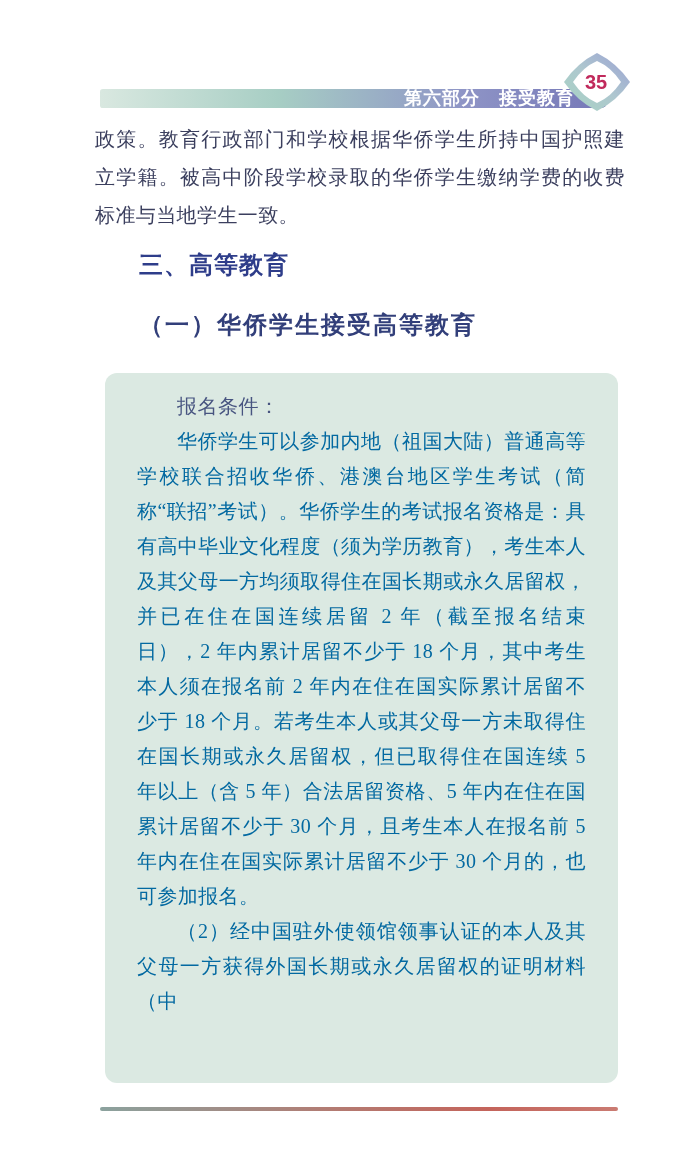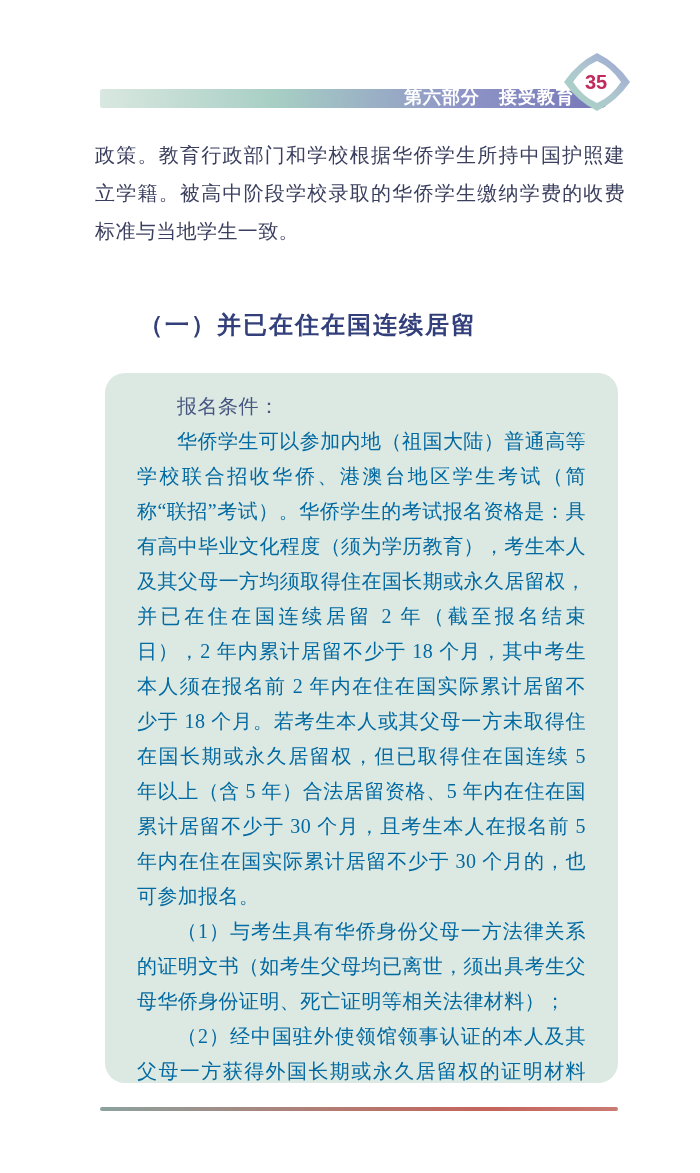--- a/index.html
+++ b/index.html
@@ -19,38 +19,38 @@
     left: 100px; top: 89px;
     width: 507px; height: 19px;
     border-radius: 3px 14px 6px 3px;
     background: linear-gradient(90deg, #d9e8e0 0%, #a7cec4 35%, #8e94c6 72%, #7577b7 100%);
     display: flex;
     align-items: center;
     justify-content: flex-end;
   }
   .header-bar .section-label {
     color: #ffffff;
-    font-family: Liberation Mono, monospace;
+    font-family: Liberation Sans, sans-serif;
     font-weight: bold;
     font-size: 18px;
     letter-spacing: 1px;
     padding-right: 32px;
     white-space: nowrap;
     line-height: 19px;
   }
   .page-number-diamond {
     position: absolute;
     left: 562px; top: 51px;
     width: 70px; height: 62px;
   }
 
   
   .intro-paragraph {
     position: absolute;
-    left: 95px; top: 136px;
+    left: 95px; top: 120px;
     width: 530px;
     font-size: 20px;
     line-height: 38px;
     text-align: justify;
     color: #3b3f5e;
     letter-spacing: 0.4px;
   }
   .section-heading {
     position: absolute;
     left: 139px; top: 249px;
@@ -67,21 +67,21 @@
     color: #323f7a;
     letter-spacing: 2px;
   }
 
   
   .panel {
     position: absolute;
     left: 105px; top: 373px;
     width: 513px; height: 710px;
     background: #dbe9e2;
-    border-radius: 20px;
+    border-radius: 12px;
     padding: 16px 32px 0 32px;
     overflow: hidden;
   }
   .panel p { margin: 0; }
   .panel .panel-label {
     font-family: "Liberation Sans", sans-serif;
     font-size: 20px;
     line-height: 35px;
     color: #475480;
     text-indent: 2em;
@@ -122,25 +122,25 @@
         <stop offset="1" stop-color="#9aa0d3"></stop>
       </linearGradient>
     </defs>
     <path d="M2,31 Q15,12 35,2 Q55,12 68,31 Q55,50 35,60 Q15,50 2,31 Z" fill="url(#diamondGrad)"></path>
     <path d="M11,31 Q21,16 35,10 Q49,16 59,31 Q49,46 35,52 Q21,46 11,31 Z" fill="#ffffff"></path>
     <text x="34" y="38" text-anchor="middle" font-family="Liberation Sans, sans-serif" font-size="20" font-weight="bold" fill="#c12a5c">35</text>
   </svg>
 
   <p class="intro-paragraph">政策。教育行政部门和学校根据华侨学生所持中国护照建立学籍。被高中阶段学校录取的华侨学生缴纳学费的收费标准与当地学生一致。</p>
 
+  <h2 class="section-heading">三、高等教育</h2>
 
-  <h3 class="subsection-heading">（一）并已在住在国连续居留</h3>
+  <h3 class="subsection-heading">（一）华侨学生接受高等教育</h3>
 
   <div class="panel">
     <p class="panel-label">报名条件：</p>
     <p class="panel-paragraph">华侨学生可以参加内地（祖国大陆）普通高等学校联合招收华侨、港澳台地区学生考试（简称“联招”考试）。华侨学生的考试报名资格是：具有高中毕业文化程度（须为学历教育），考生本人及其父母一方均须取得住在国长期或永久居留权，并已在住在国连续居留 2 年（截至报名结束日），2 年内累计居留不少于 18 个月，其中考生本人须在报名前 2 年内在住在国实际累计居留不少于 18 个月。若考生本人或其父母一方未取得住在国长期或永久居留权，但已取得住在国连续 5 年以上（含 5 年）合法居留资格、5 年内在住在国累计居留不少于 30 个月，且考生本人在报名前 5 年内在住在国实际累计居留不少于 30 个月的，也可参加报名。</p>
-    <p class="panel-paragraph">（1）与考生具有华侨身份父母一方法律关系的证明文书（如考生父母均已离世，须出具考生父母华侨身份证明、死亡证明等相关法律材料）；</p>
     <p class="panel-paragraph">（2）经中国驻外使领馆领事认证的本人及其父母一方获得外国长期或永久居留权的证明材料（中</p>
   </div>
 
   <div class="footer-rule"></div>
 
 </div>
 
 </body></html>

